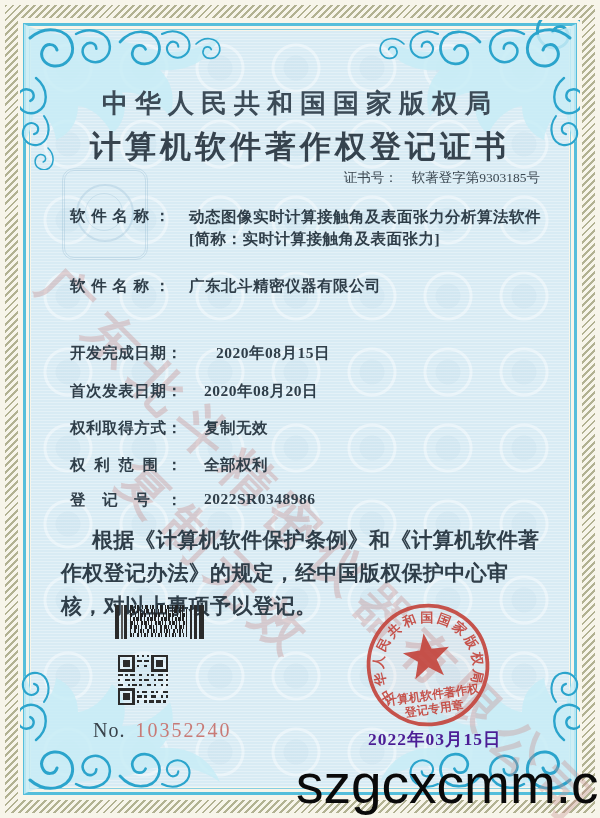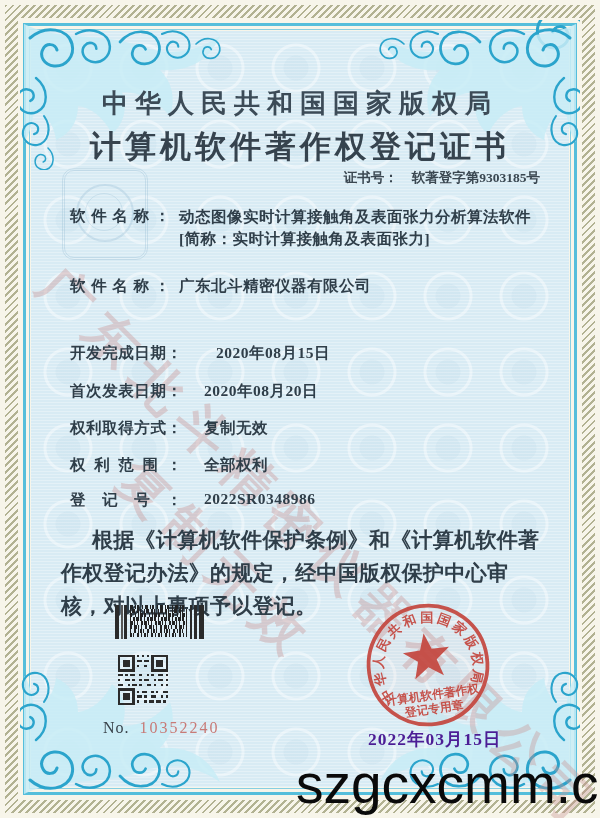--- a/index.html
+++ b/index.html
@@ -27,36 +27,36 @@
   .blind-stamp .inner{position:absolute;left:11px;top:13px;width:54px;height:54px;border-radius:50%;
      border:2px solid rgba(140,180,205,.5);}
   .blind-stamp .inner2{position:absolute;left:20px;top:22px;width:36px;height:36px;border-radius:50%;
      border:1px solid rgba(140,180,205,.45);}
   
   .authority{position:absolute;top:86px;left:0;width:100%;text-align:center;
      font-size:26px;font-weight:bold;letter-spacing:7px;color:#3c4b57;}
   .cert-title{position:absolute;top:126px;left:0;width:100%;text-align:center;
      font-size:31px;font-weight:bold;letter-spacing:4px;color:#36434e;}
   .cert-no{position:absolute;top:169px;left:0;width:100%;text-align:right;padding-right:60px;
-     box-sizing:border-box;font-size:13.5px;font-weight:bold;color:#3a4751;}
+     box-sizing:border-box;font-size:13.5px;font-weight:normal;color:#3a4751;}
   .cert-no .gap{display:inline-block;width:14px;}
   
   .frow{position:absolute;left:70px;font-size:15.5px;font-weight:bold;color:#2f3e49;}
   .flabel{display:inline-block;width:100px;text-align:justify;text-align-last:justify;
      vertical-align:top;}
-  .fvalue{display:inline-block;margin-left:5px;vertical-align:top;letter-spacing:.5px;}
+  .fvalue{display:inline-block;margin-left:15px;vertical-align:top;letter-spacing:.5px;}
   .fvalue .ln{display:block;line-height:22px;}
   
   .statement{position:absolute;left:61px;top:524px;width:481px;font-size:21px;font-weight:bold;
      color:#2f3e49;line-height:33px;text-indent:31px;letter-spacing:.3px;}
   
   .barcode{position:absolute;left:115px;top:605px;width:89px;height:34px;}
   .qrcode{position:absolute;left:118px;top:655px;width:50px;height:50px;}
   
-  .serial{position:absolute;left:93px;top:719px;font-size:16px;color:#39424a;letter-spacing:1px;margin-left:10px;}
+  .serial{position:absolute;left:93px;top:719px;font-size:20px;color:#39424a;letter-spacing:1px;}
   .serial .num{color:#c87a76;margin-left:10px;letter-spacing:2px;}
   
   .seal{position:absolute;left:362px;top:599px;width:132px;height:132px;transform:rotate(-8deg);opacity:.92;}
   .issue-date{position:absolute;left:368px;top:727px;font-size:17.5px;font-weight:bold;color:#4c1d95;letter-spacing:1px;}
   
   .wm-diag{position:absolute;font-size:52px;font-weight:bold;color:rgba(200,148,148,.38);
      letter-spacing:12px;white-space:nowrap;transform:rotate(45deg);transform-origin:left top;pointer-events:none;}
   .wm1{left:72px;top:252px;}
   .wm2{left:150px;top:446px;}
   .wm-site{position:absolute;left:296px;top:752px;font-family:"Liberation Sans","DejaVu Sans",sans-serif;

